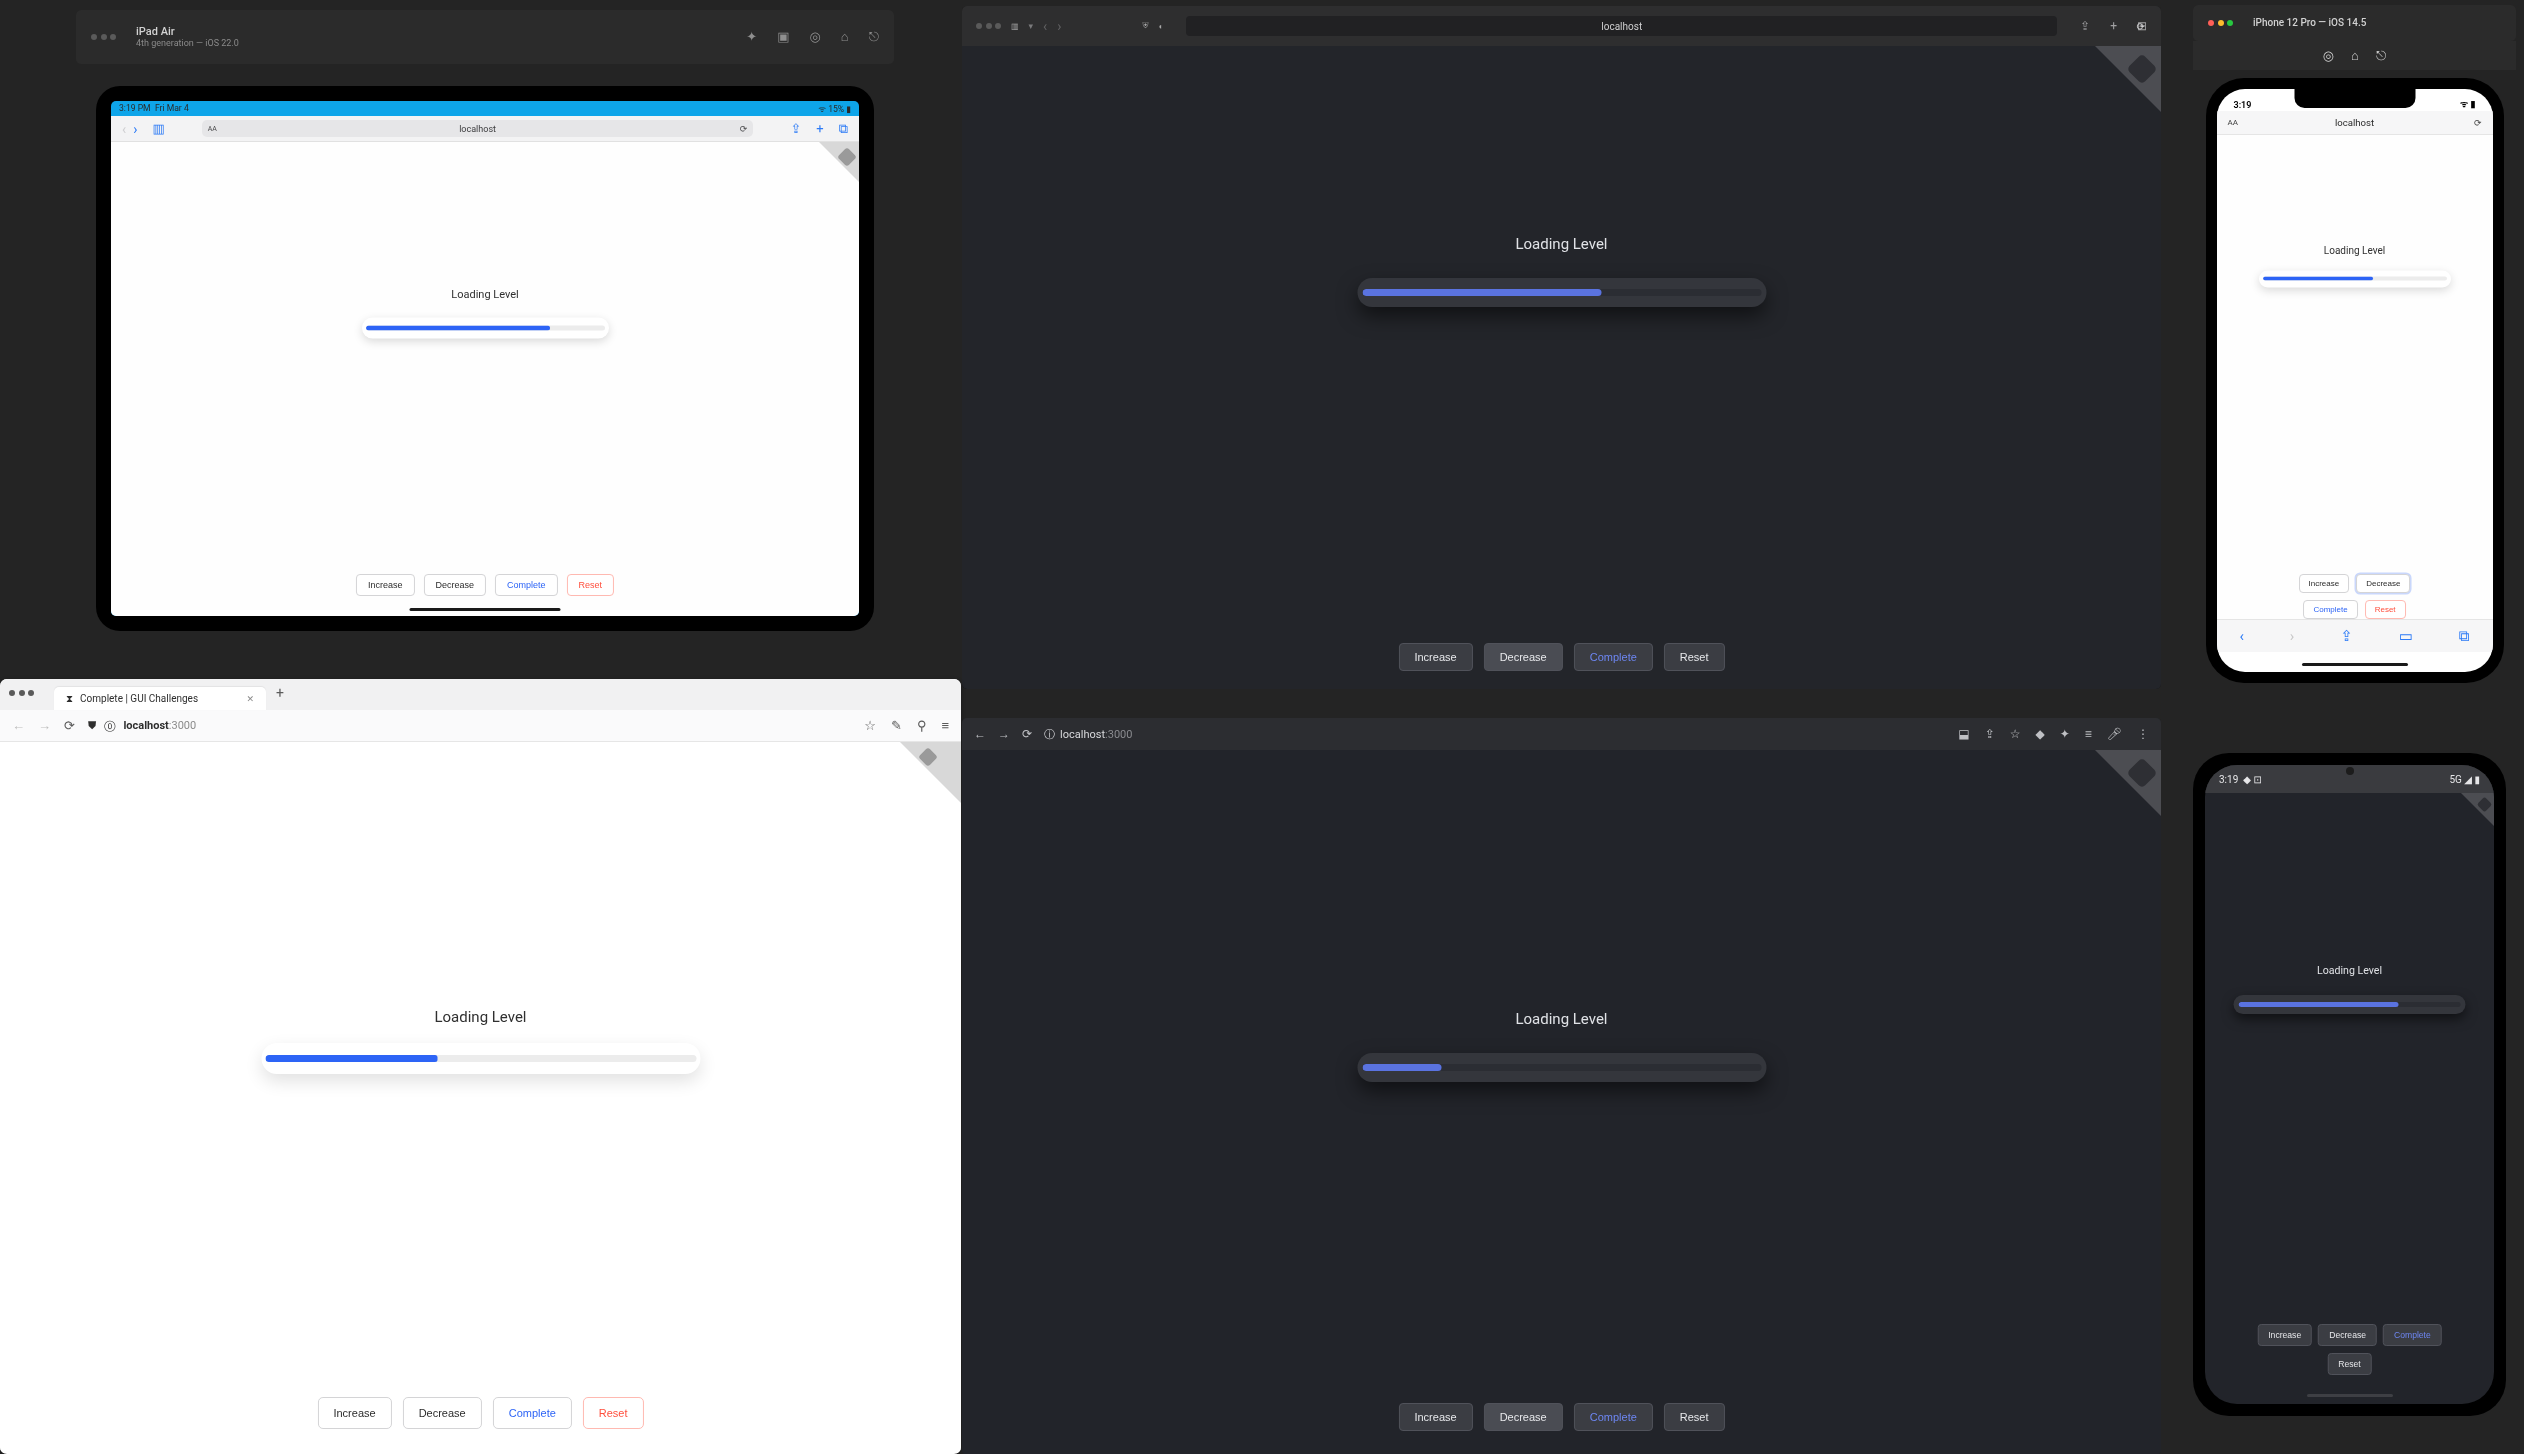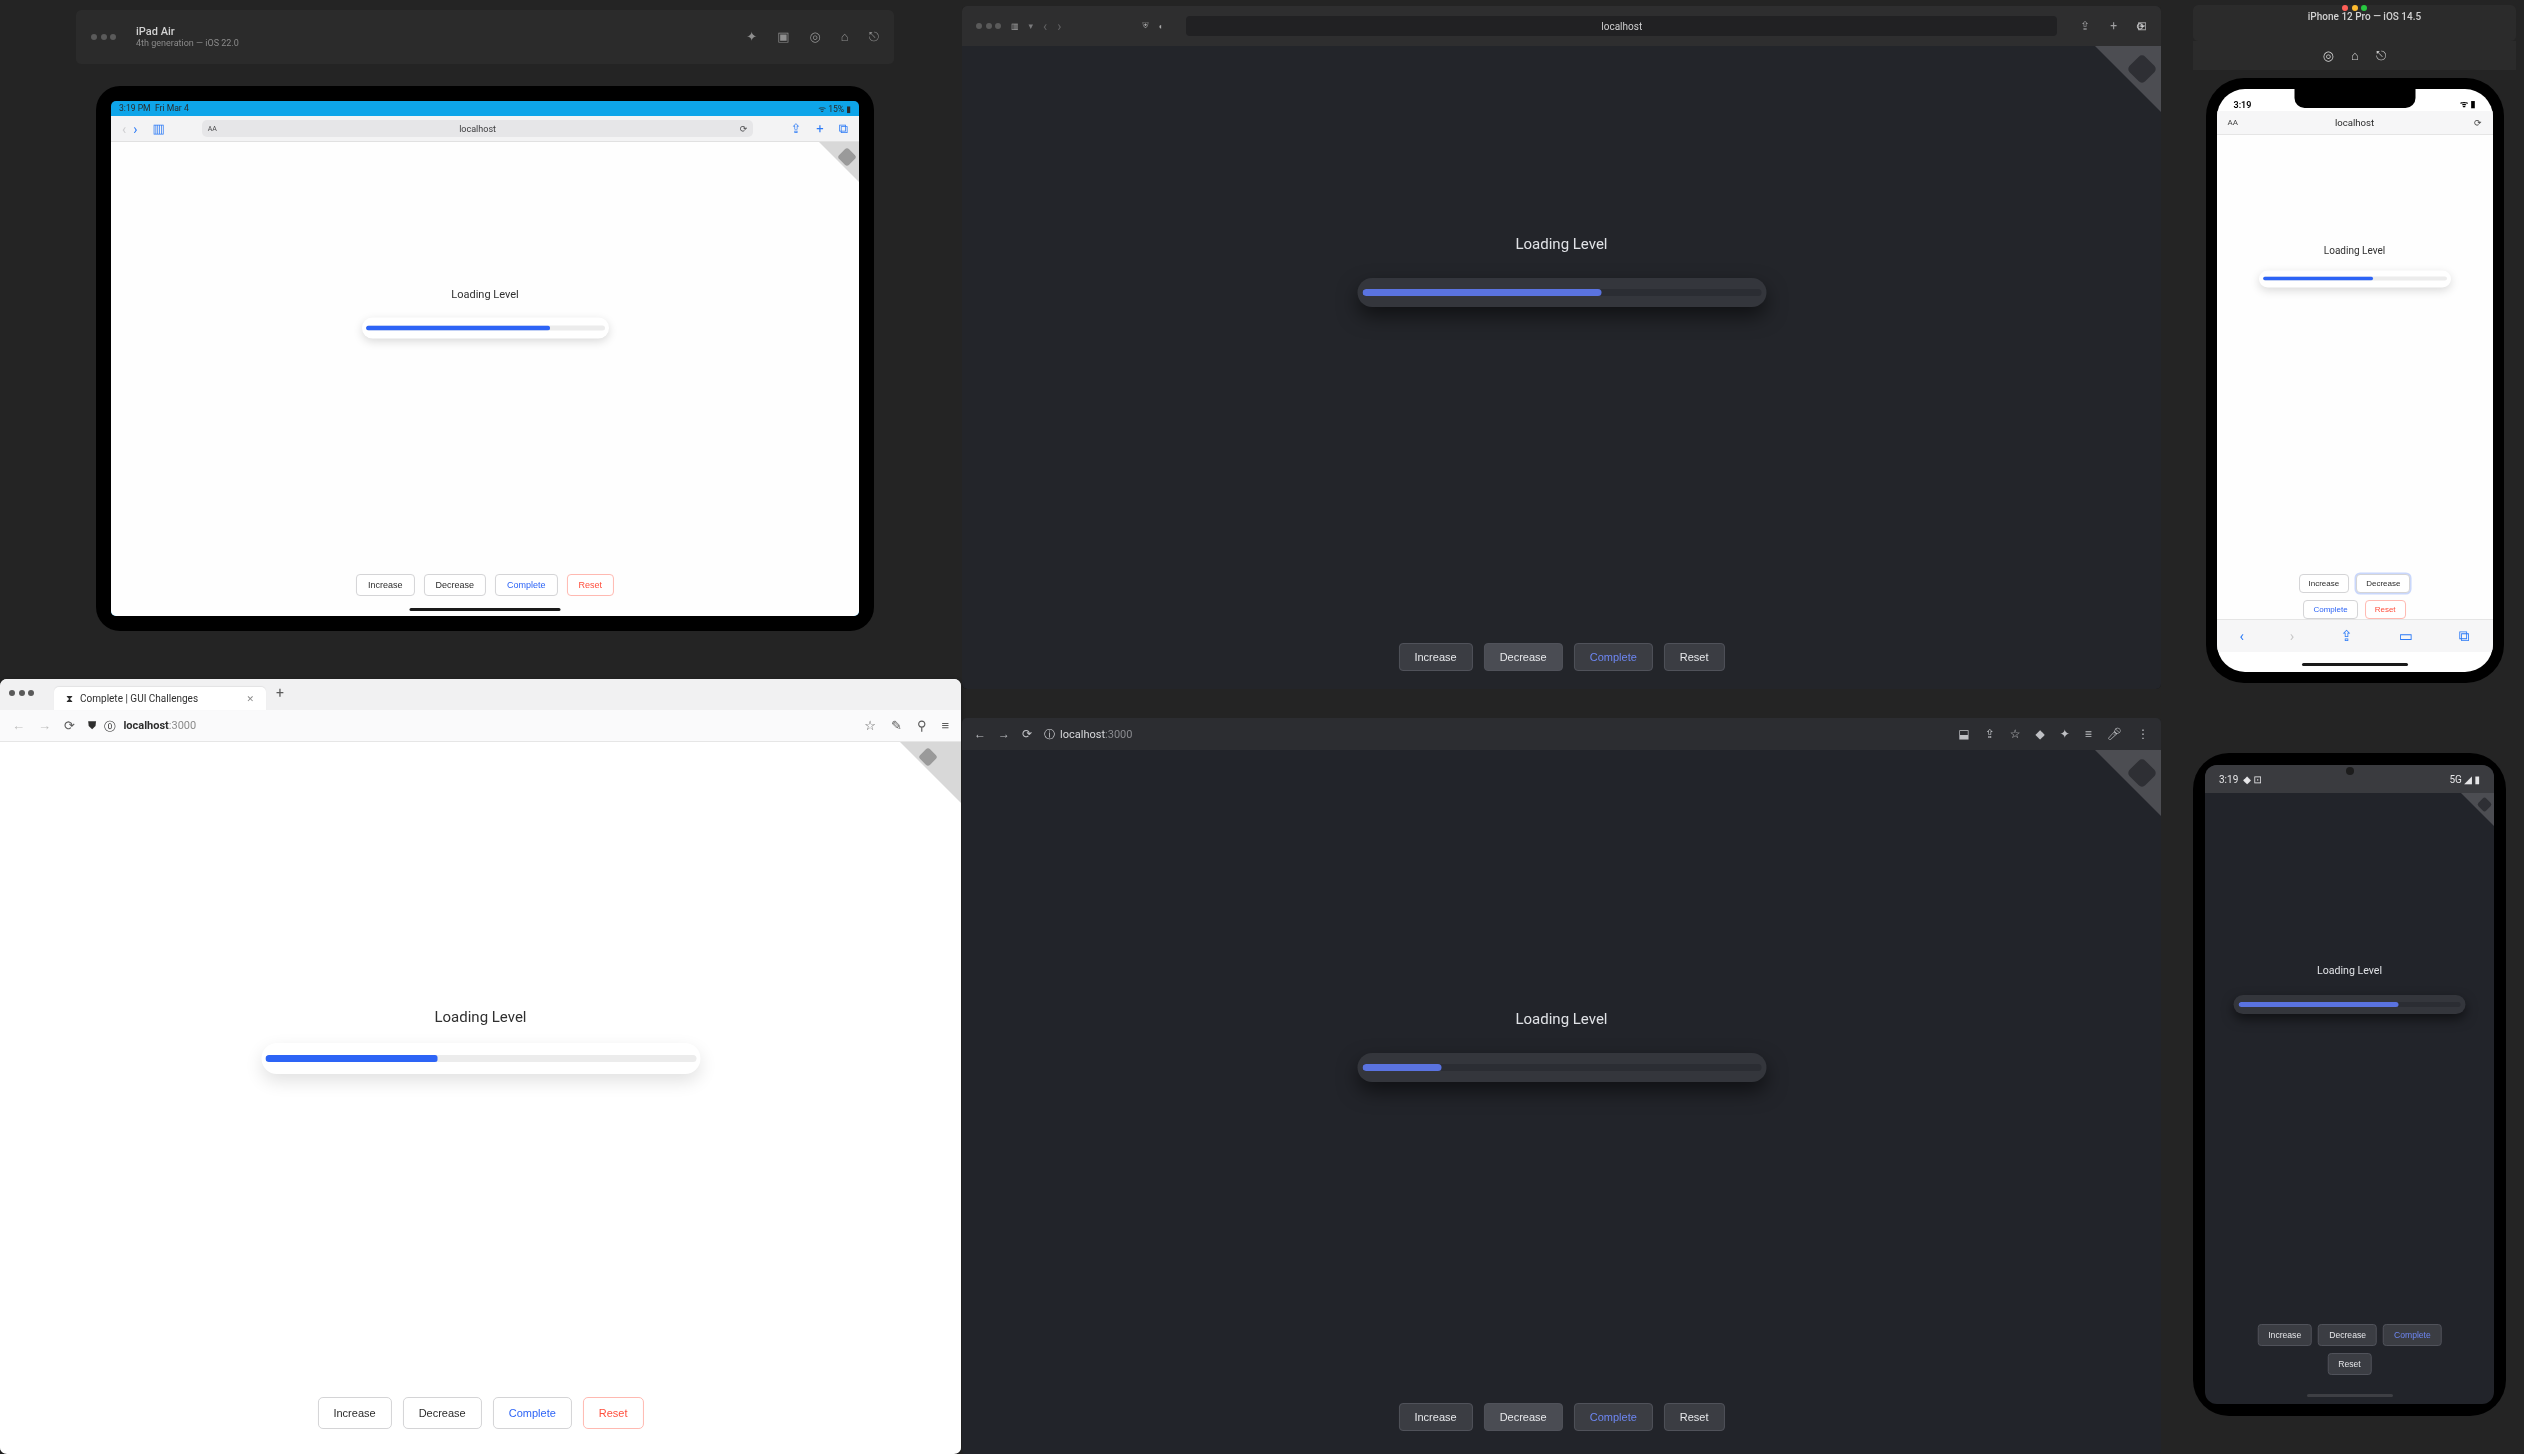--- a/index.html
+++ b/index.html
@@ -264,21 +264,21 @@
 .chrome-url { color:#d8d9dc; display:flex; align-items:center; gap:5px; font-size:11px; }
 .chrome-url .port { color:#8a8b8f; }
 .chrome-tb-right { margin-left:auto; display:flex; gap:15px; }
 .chrome-content { position:relative; width:100%; height:calc(100% - 32px); background:#22242a; }
 
 .chrome-dark .btn-row { position:absolute; bottom:24px; left:50%; transform:translateX(-50%); gap:11px; }
 
 
 .android-win { top:753px; left:2193px; width:323px; height:677px; }
 .and-frame { width:313px; height:663px; background:#000; border-radius:36px; position:relative; padding:12px; }
-.and-screen { width:100%; height:100%; background:#22242a; border-radius:12px; overflow:hidden; position:relative; }
+.and-screen { width:100%; height:100%; background:#22242a; border-radius:32px; overflow:hidden; position:relative; }
 .and-status { height:28px; background:#3a3b3f; display:flex; align-items:center; padding:0 14px; color:#e6e6e8; font-size:10px; justify-content:space-between; }
 .and-content { height: calc(100% - 28px); position:relative; }
 
 .and-corner { position:absolute; top:0; right:0; width:0;height:0; border-style:solid; border-width:0 33px 33px 0; border-color:transparent #4c4d52 transparent transparent; }
 .and-corner::after{ content:""; position:absolute; top:6px; right:-29px; width:11px; height:11px; background:#2e2f34; border-radius:2.5px; transform:rotate(45deg); }
 
 .android-win .progress-wrap-dark { width:232px; height:19px; border-radius:11px; box-shadow: 0 5px 12px rgba(0,0,0,0.55); margin-top:18px; }
 .android-win .progress-track-dark { height:5px; }
 .android-win .demo-title-dark { font-size:10.6px; }
 .android-win .btn-d { padding:5px 10px; font-size:8.6px; border-radius:3.5px; }
@@ -391,21 +391,21 @@
     <div class="btn-row">
       <button class="btn-d">Increase</button>
       <button class="btn-d pressed">Decrease</button>
       <button class="btn-d blue">Complete</button>
       <button class="btn-d">Reset</button>
     </div>
   </div>
 </div>
 
 <div class="win iphone-win">
-  <div class="sim-titlebar" style="height:36px;flex-direction:column;">
+  <div class="sim-titlebar" style="height:36px;">
     <div class="mac-traffic">
       <div class="dot dot-red"></div>
       <div class="dot dot-yellow"></div>
       <div class="dot dot-green"></div>
     </div>
     <div class="sim-title-text">
         <div class="big" style="font-size:10px;">iPhone 12 Pro — iOS 14.5</div>
       </div>
   </div>
   <div style="height:29px; background:#2b2b2b; display:flex; gap:17px; align-items:center; justify-content:center; color:#cfcfcf; font-size:13px;">

